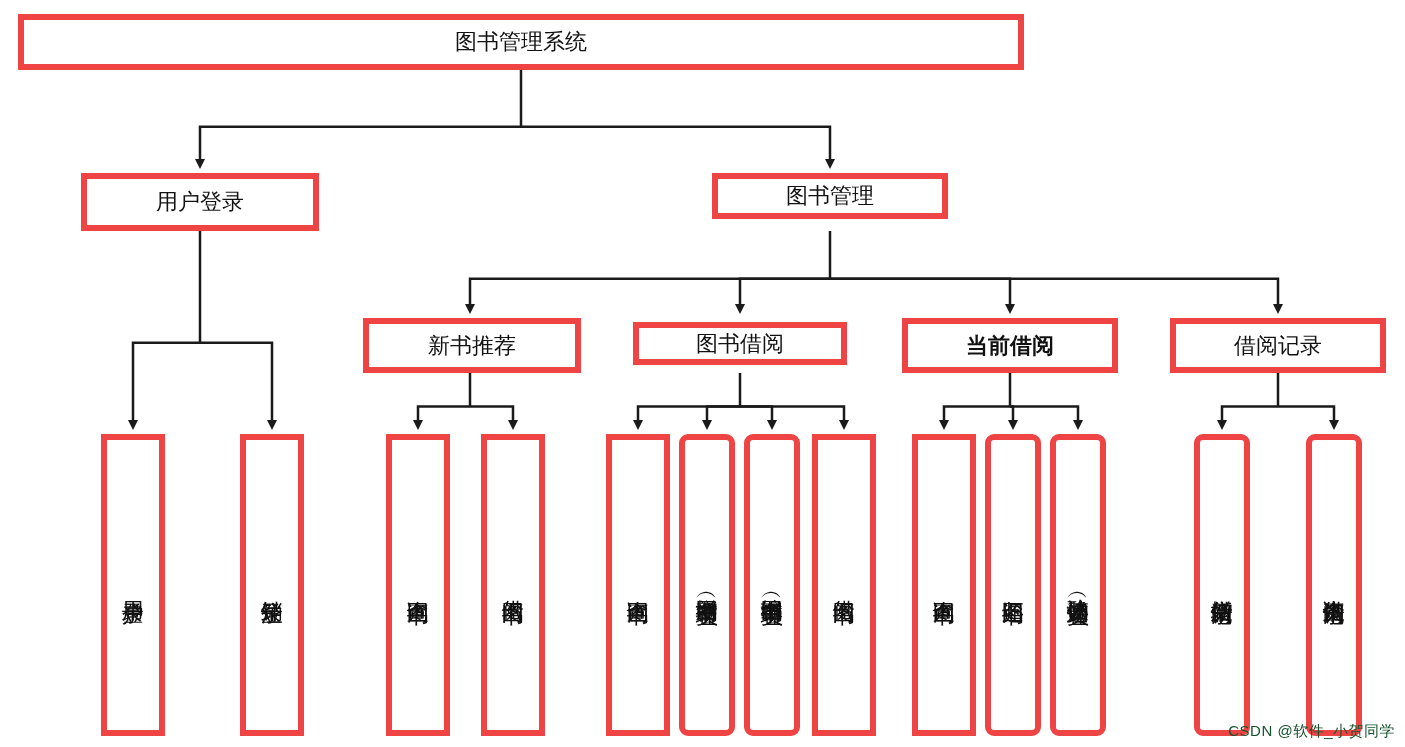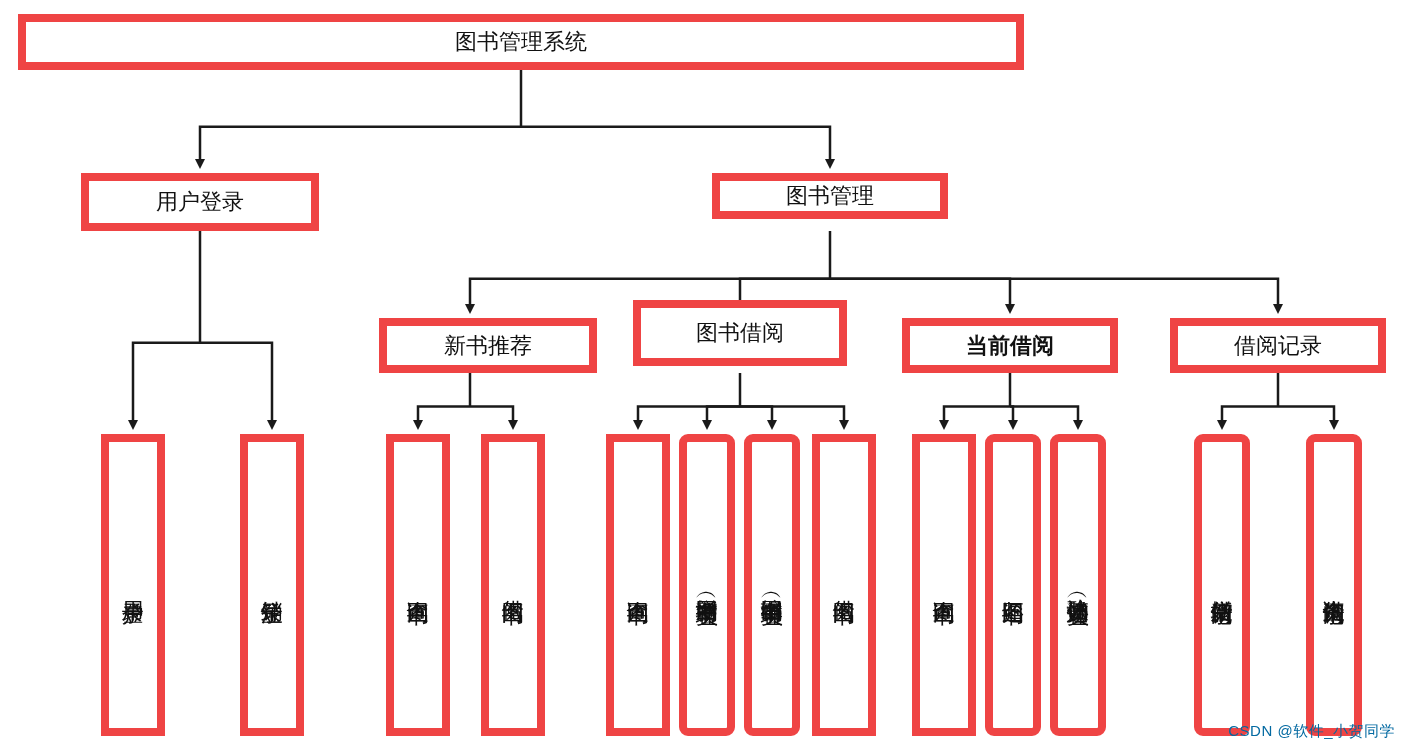--- a/index.html
+++ b/index.html
@@ -13,21 +13,21 @@
   #canvas {
     position: relative;
     width: 1405px;
     height: 747px;
     background: #ffffff;
     overflow: hidden;
   }
   .node {
     position: absolute;
     box-sizing: border-box;
-    border: 8px solid #ef4444;
+    border: 6px solid #ef4444;
     background: #ffffff;
     display: flex;
     align-items: center;
     justify-content: center;
     color: #111111;
     font-size: 22px;
     line-height: 1.25;
     text-align: center;
   }
   .node.rounded {
@@ -50,21 +50,21 @@
     top: 0;
     width: 1405px;
     height: 747px;
     pointer-events: none;
   }
   .watermark {
     position: absolute;
     right: 10px;
     bottom: 6px;
     font-size: 15px;
-    color: #0369a1;
+    color: #14532d;
     letter-spacing: 0.5px;
   }
 </style>
 </head>
 <body>
 
 <div id="canvas">
   <svg id="edges" viewBox="0 0 1405 747">
     <defs>
       <marker id="arrow" markerWidth="10" markerHeight="10" refX="5" refY="5" orient="auto" markerUnits="userSpaceOnUse">
@@ -103,24 +103,24 @@
   <div id="nodes-layer">
       <div class="node" style="left: 18px; top: 14px; width: 1006px; height: 56px;">
         <span>图书管理系统</span>
       </div>
       <div class="node" style="left: 81px; top: 173px; width: 238px; height: 58px;">
         <span>用户登录</span>
       </div>
       <div class="node" style="left: 712px; top: 173px; width: 236px; height: 46px;">
         <span>图书管理</span>
       </div>
-      <div class="node" style="left: 379px; top: 318px; width: 218px; height: 55px;">
+      <div class="node" style="left: 363px; top: 318px; width: 218px; height: 55px;">
         <span>新书推荐</span>
       </div>
-      <div class="node" style="left: 633px; top: 300px; width: 214px; height: 66px;">
+      <div class="node" style="left: 633px; top: 322px; width: 214px; height: 43px;">
         <span>图书借阅</span>
       </div>
       <div class="node" style="left: 902px; top: 318px; width: 216px; height: 55px; font-weight: bold;">
         <span>当前借阅</span>
       </div>
       <div class="node" style="left: 1170px; top: 318px; width: 216px; height: 55px; text-align: center;">
         <span>借阅记录</span>
       </div>
       <div class="node vertical" style="left: 101px; top: 434px; width: 64px; height: 302px;">
         <span>用户登录</span>

